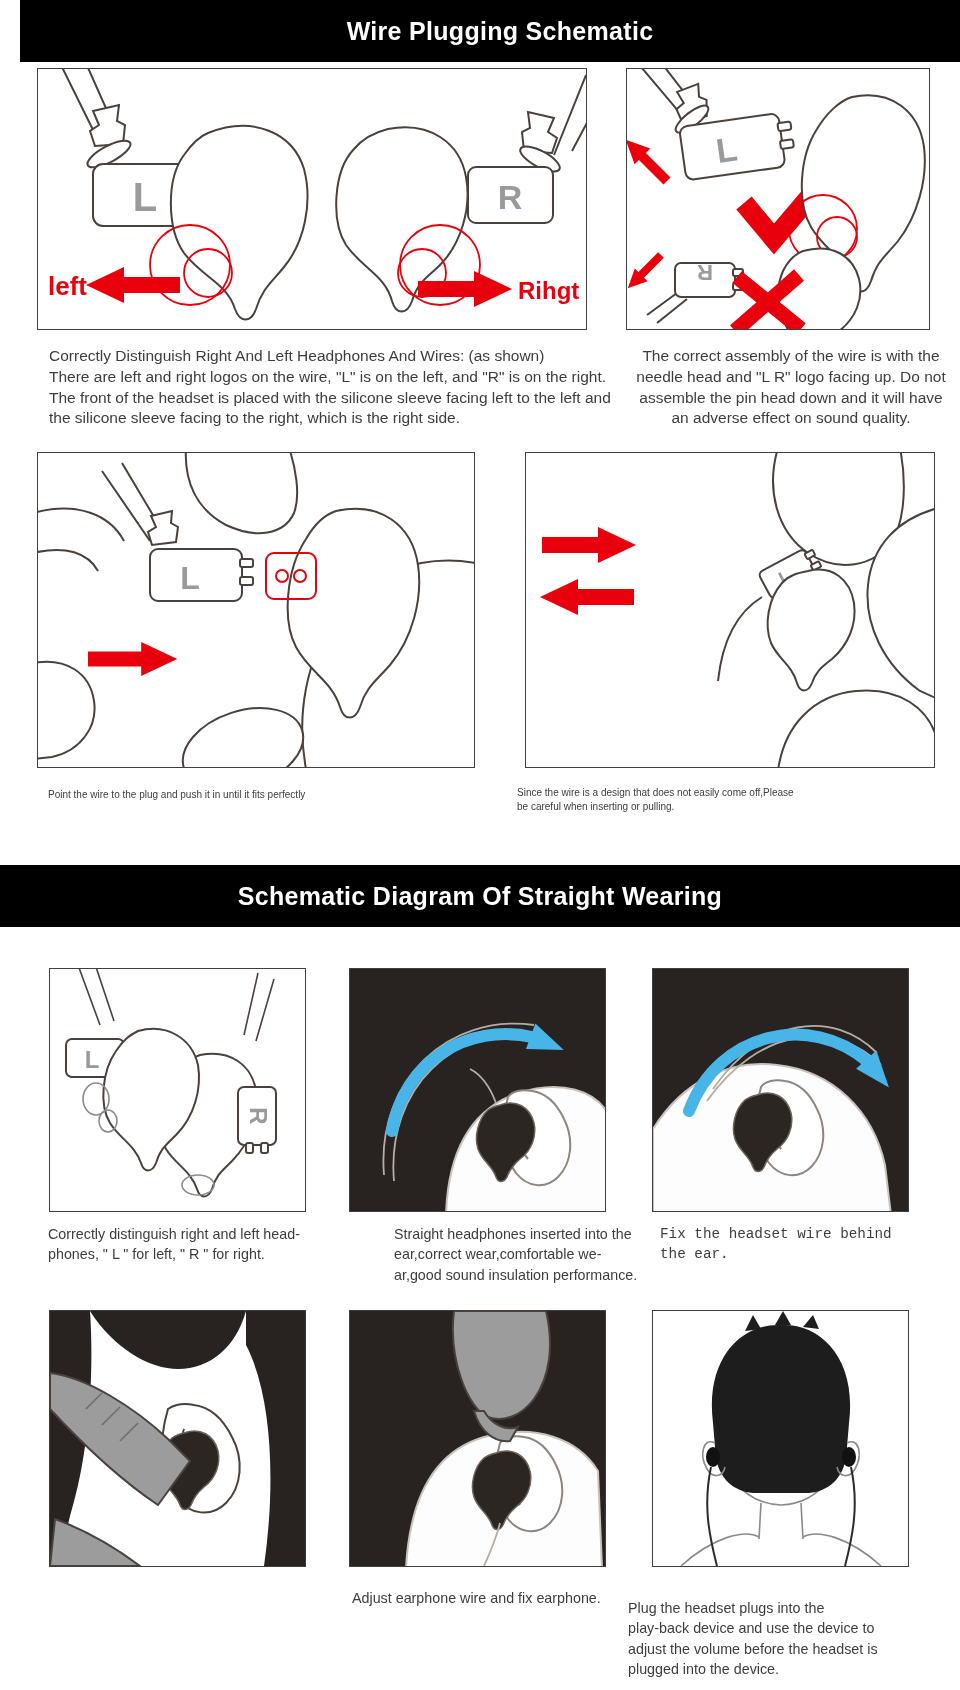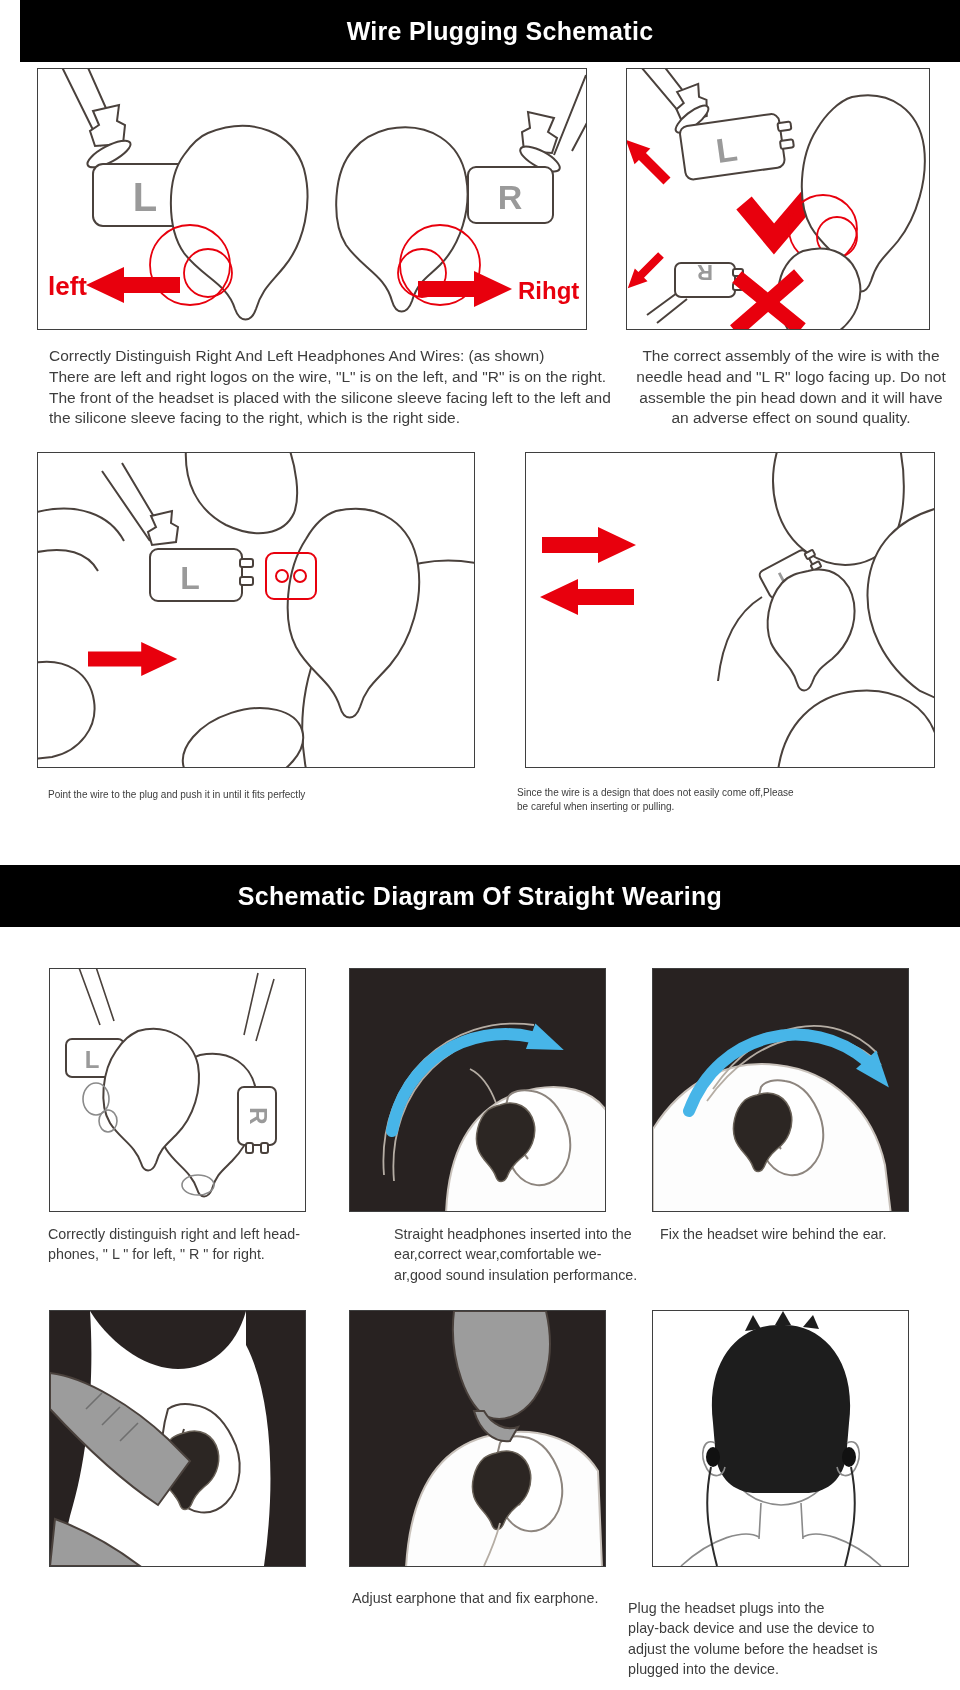--- a/index.html
+++ b/index.html
@@ -237,21 +237,21 @@
       <path class="bluestroke" d="M36,142 C66,62 158,44 214,92"></path>
       <polygon class="bluefill" points="0,-14 34,5 -3,13" transform="translate(214,92) rotate(42)"></polygon>
     </svg>
   </div>
 
   <div class="cap2" style="left:48px;top:1224px;width:270px;">Correctly distinguish right and left head-
 phones, " L " for left, " R " for right.</div>
   <div class="cap2" style="left:352px;top:1224px;width:260px;margin-left:42px;">Straight headphones inserted into the
 ear,correct wear,comfortable we-
 ar,good sound insulation performance.</div>
-  <div class="cap2" style="left:660px;top:1224px;width:260px;">Fix the headset wire behind the ear.</div>
+  <div class="cap2" style="left:660px;top:1224px;width:260px;font-family:Liberation Mono, monospace;">Fix the headset wire behind the ear.</div>
 
   <div class="panel" style="left:49px;top:1310px;width:257px;height:257px;">
     <svg width="255" height="255" viewBox="0 0 255 255">
       <path class="darkfill" d="M0,0 L40,0 C44,60 40,140 20,205 L8,255 L0,255 Z"></path>
       <path class="darkfill" d="M40,0 L196,0 C186,36 160,58 128,58 C100,58 64,38 40,0 Z"></path>
       <path class="darkfill" d="M196,0 L257,0 L257,255 L214,255 C226,172 222,84 196,34 Z"></path>
       <path class="inkline" d="M118,98 C108,132 110,164 126,186 C140,205 162,206 176,192 C192,176 194,148 182,126 C172,106 160,96 144,94 C134,92 124,94 118,98 Z"></path>
       <path class="inkline" d="M134,118 C128,134 130,152 140,164"></path>
       <path class="budfill" d="M134,122 C150,116 164,124 168,140 C171,154 165,168 154,176 C147,182 144,186 141,194 C138,200 132,200 130,194 C126,182 116,178 112,166 C108,154 112,136 122,127 C126,124 130,123 134,122 Z"></path>
       <path class="grayhand" d="M0,62 C36,66 84,96 118,128 L140,150 L108,194 C66,166 26,126 0,98 Z"></path>
@@ -283,19 +283,19 @@
       <polygon fill="#1d1d1d" points="150,16 160,4 166,18"></polygon>
       <path class="grayline" fill="#fff" d="M62,132 C50,126 46,144 54,158 C60,168 70,166 72,156"></path>
       <path class="grayline" fill="#fff" d="M194,132 C206,126 210,144 202,158 C196,168 186,166 184,156"></path>
       <ellipse cx="60" cy="146" rx="7" ry="10" fill="#111"></ellipse>
       <ellipse cx="196" cy="146" rx="7" ry="10" fill="#111"></ellipse>
       <path class="wire" d="M58,156 C50,194 56,224 64,255"></path>
       <path class="wire" d="M198,156 C206,194 200,224 192,255"></path>
     </svg>
   </div>
 
-  <div class="cap2" style="left:352px;top:1588px;width:260px;">Adjust earphone that and fix earphone.</div>
+  <div class="cap2" style="left:352px;top:1588px;width:260px;">Adjust earphone wire and fix earphone.</div>
   <div class="cap2" style="left:628px;top:1588px;width:280px;margin-top:10px;">Plug the headset plugs into the
 play-back device and use the device to
 adjust the volume before the headset is
 plugged into the device.</div>
 
 </div>
 
 </body></html>

